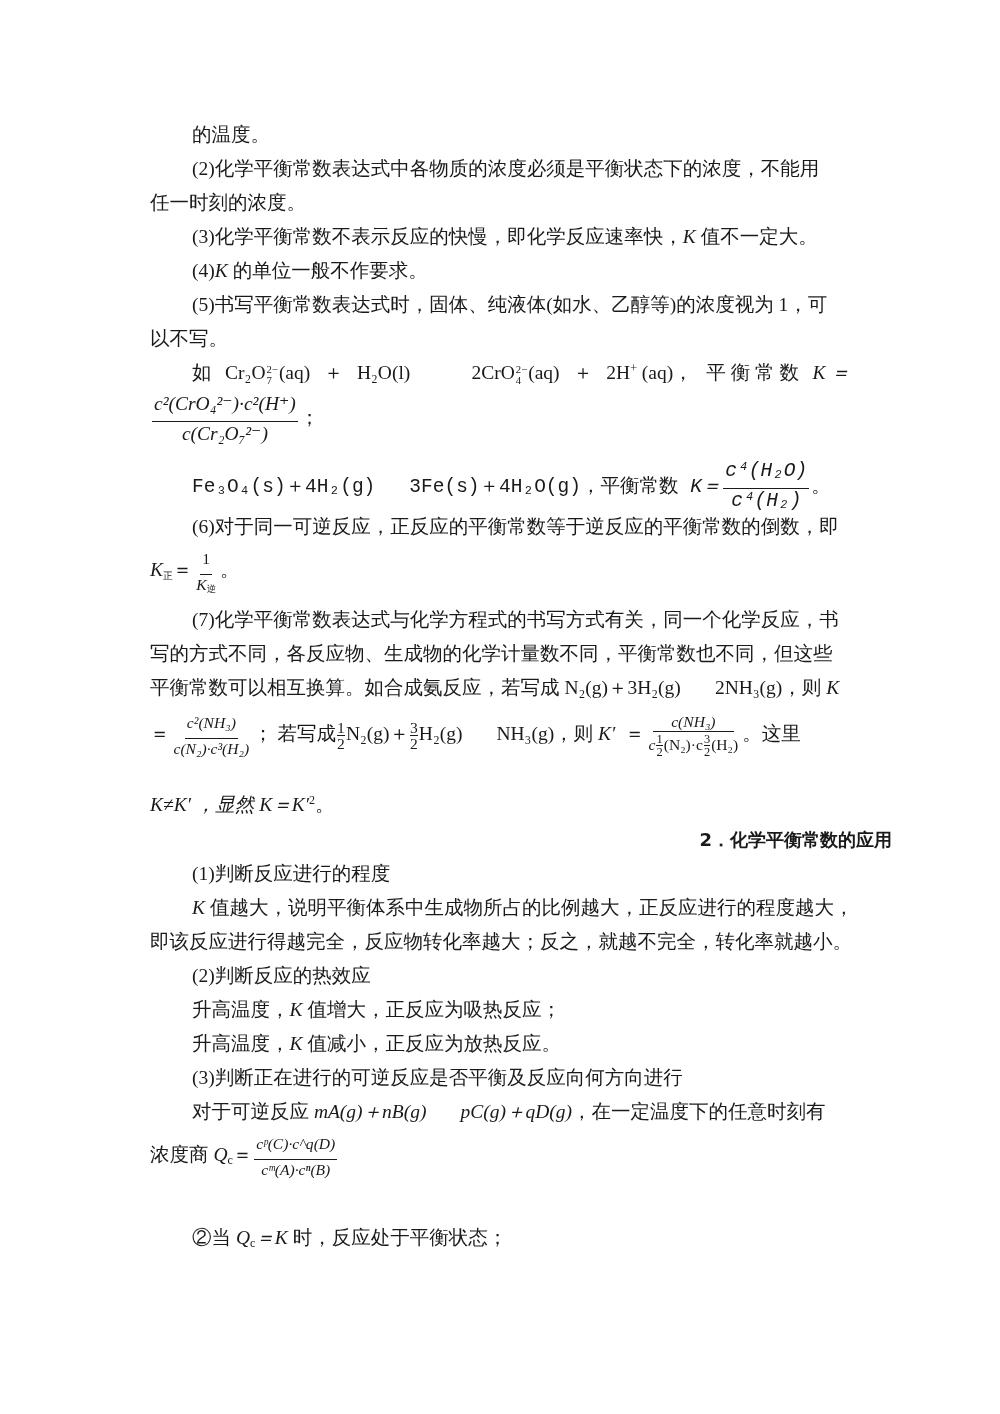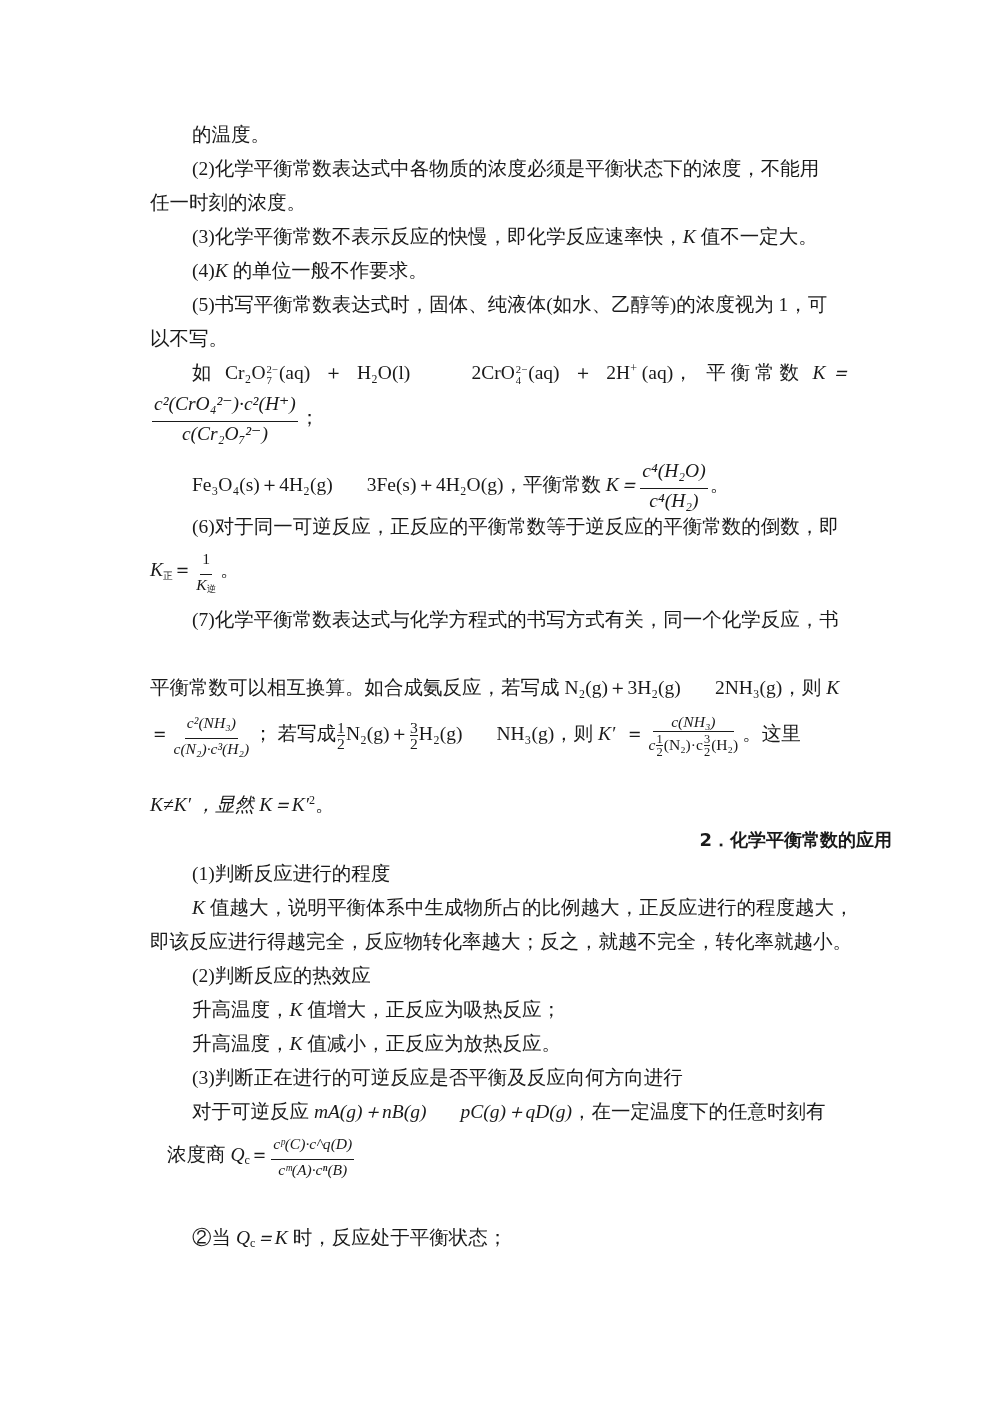--- a/index.html
+++ b/index.html
@@ -64,37 +64,38 @@
     </div>
   </div>
 
   <div class="ln" style="top:393px;">
     <span class="frac">
       <span class="num it">c²(CrO₄²⁻)·c²(H⁺)</span>
       <span class="den it">c(Cr₂O₇²⁻)</span>
     </span><span>；</span>
   </div>
 
-  <div class="ln ind" style="top:460px;">
+  <div class="ln ind" style="top:460px;font-family:Liberation Mono, monospace;">
     <span>Fe₃O₄(s)＋4H₂(g)</span><span class="gap"></span><span>3Fe(s)＋4H₂O(g)，平衡常数</span>
     <i>K＝</i><span class="frac">
       <span class="num it">c⁴(H₂O)</span>
       <span class="den it">c⁴(H₂)</span>
     </span><span>。</span>
   </div>
 
   <div class="ln ind" style="top:513px;">(6)对于同一可逆反应，正反应的平衡常数等于逆反应的平衡常数的倒数，即</div>
   <div class="ln" style="top:550px;">
     <i>K</i><sub style="font-size:0.5em">正</sub><span>＝</span><span class="frac small">
       <span class="num">1</span>
       <span class="den"><i>K</i><sub style="font-size:0.6em">逆</sub></span>
     </span><span>。</span>
   </div>
 
   <div class="ln ind" style="top:606px;">(7)化学平衡常数表达式与化学方程式的书写方式有关，同一个化学反应，书</div>
+  <div class="ln" style="top:640px;">写的方式不同，各反应物、生成物的化学计量数不同，平衡常数也不同，但这些</div>
   <div class="ln" style="top:674px;">
     <span>平衡常数可以相互换算。如合成氨反应，若写成 N₂(g)＋3H₂(g)</span><span class="gap"></span><span>2NH₃(g)，则</span>&nbsp;<i>K</i>
   </div>
 
   <div class="ln" style="top:713px; width:710px;">
     <span>＝</span><span class="frac small">
       <span class="num it">c²(NH₃)</span>
       <span class="den it">c(N₂)·c³(H₂)</span>
     </span><span>； 若写成</span><span class="mfrac">
         <span>1</span>
@@ -130,21 +131,21 @@
     <span>升高温度，</span><i>K</i>&nbsp;<span>值增大，正反应为吸热反应；</span>
   </div>
   <div class="ln ind" style="top:1030px;">
     <span>升高温度，</span><i>K</i>&nbsp;<span>值减小，正反应为放热反应。</span>
   </div>
 
   <div class="ln ind" style="top:1064px;">(3)判断正在进行的可逆反应是否平衡及反应向何方向进行</div>
   <div class="ln ind" style="top:1098px;">
     <span>对于可逆反应</span>&nbsp;<i>mA(g)＋nB(g)</i><span class="gap"></span><i>pC(g)＋qD(g)</i><span>，在一定温度下的任意时刻有</span>
   </div>
-  <div class="ln" style="top:1135px;margin-left:17px;">
+  <div class="ln" style="top:1135px;">
     <span>浓度商</span>&nbsp;<i>Q</i><sub>c</sub><span>＝</span><span class="frac small">
       <span class="num it">cᵖ(C)·c^q(D)</span>
       <span class="den it">cᵐ(A)·cⁿ(B)</span>
     </span>
   </div>
 
   <div class="ln ind" style="top:1224px;">
     <span>②当</span>&nbsp;<i>Q</i><sub>c</sub><i>＝K</i>&nbsp;<span>时，反应处于平衡状态；</span>
   </div>
 

